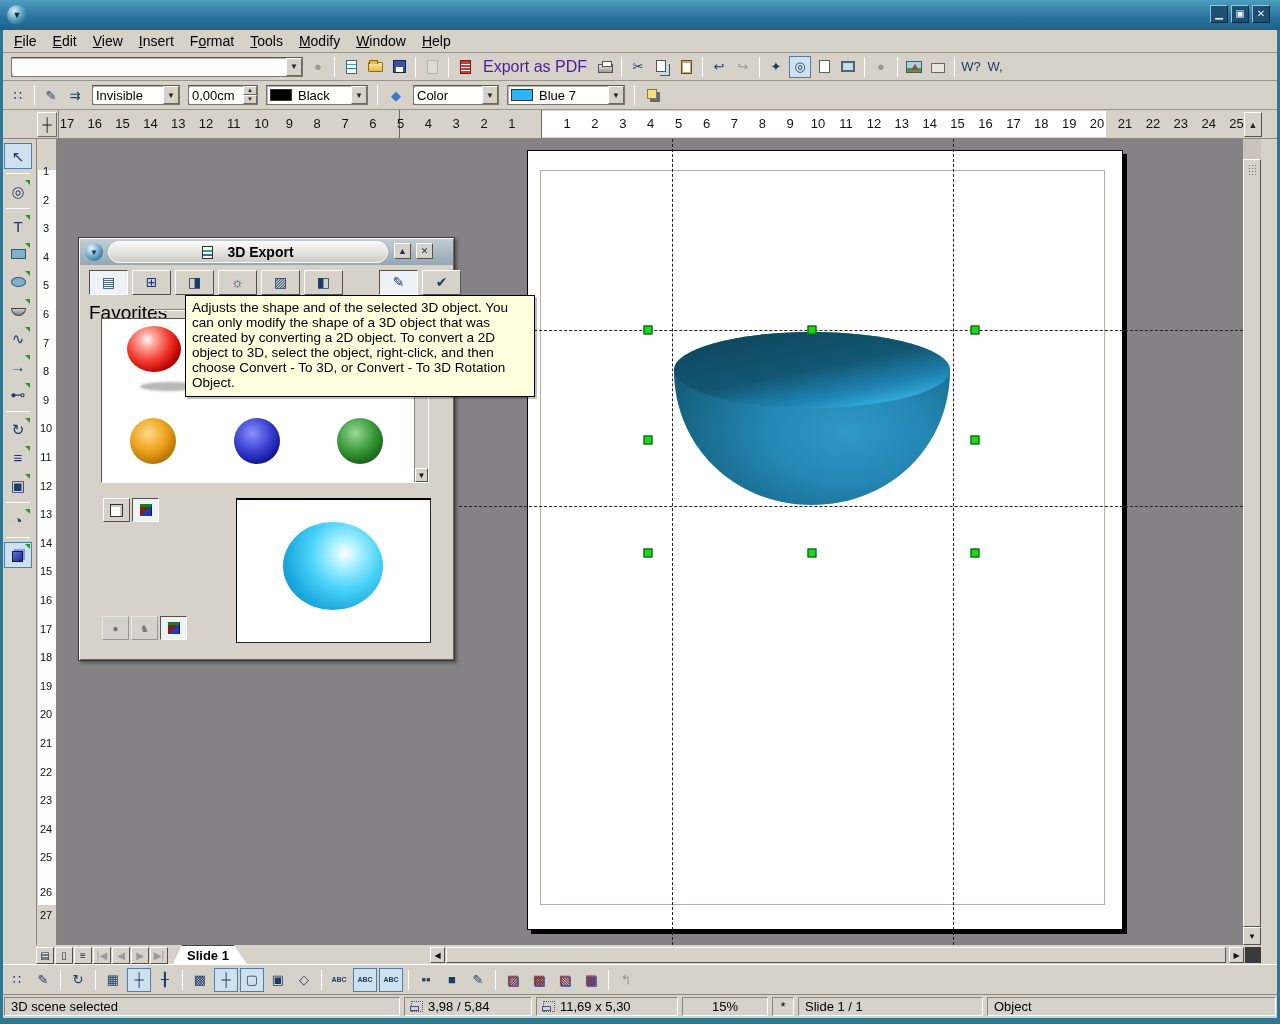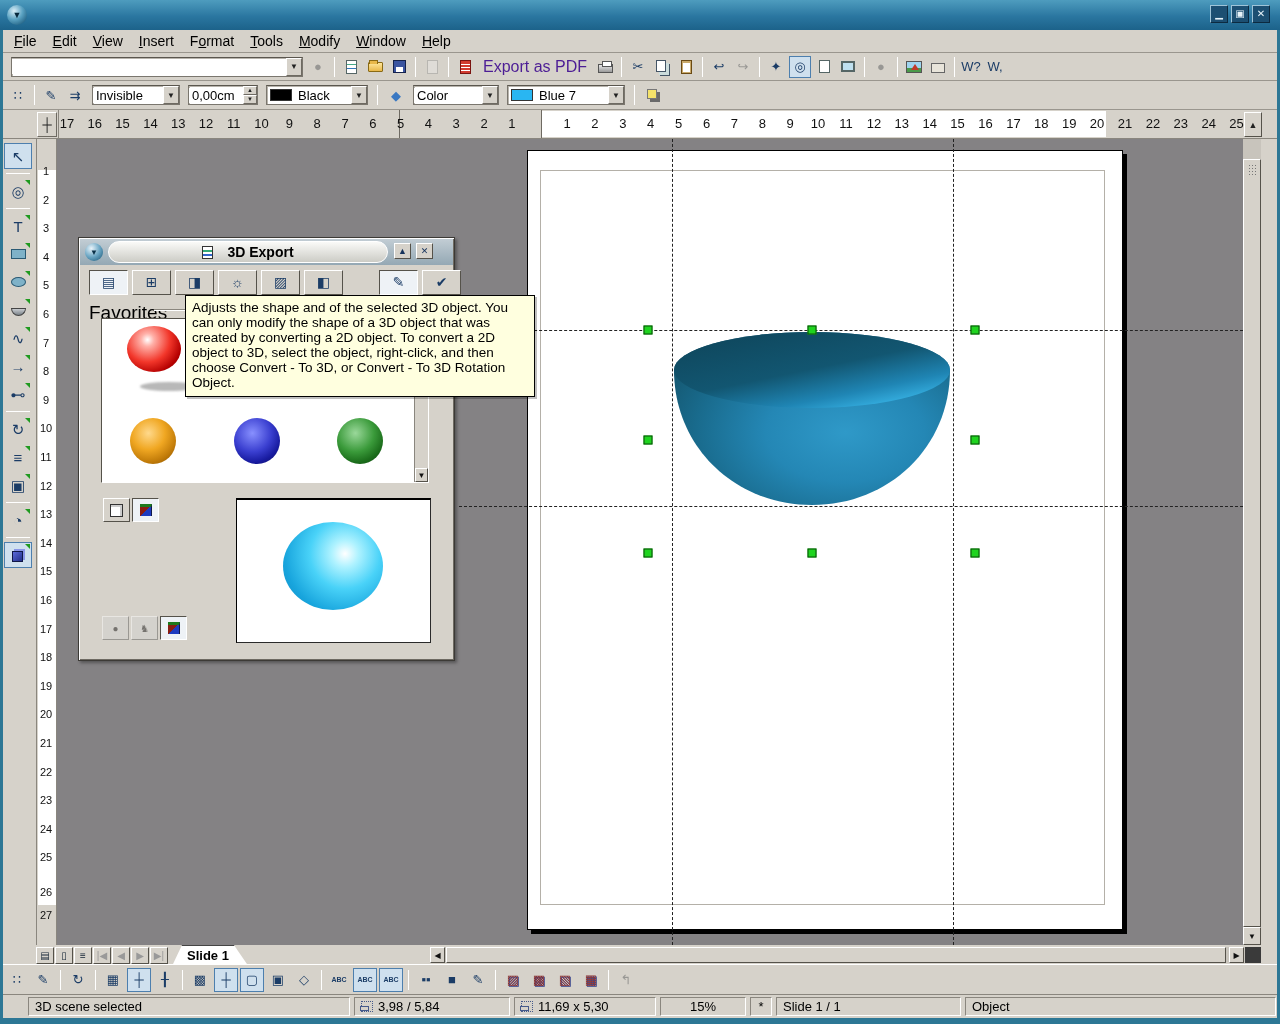--- a/index.html
+++ b/index.html
@@ -721,24 +721,24 @@
       <div class="tbtn">
         <span class="g ph">▦</span>
       </div>
       <div class="sep"></div>
       <div class="tbtn dis">
         <span class="g">↰</span>
       </div>
     </div>
 
   <div class="statusbar">
-    <div class="sf" style="width:322px;margin-left:24px;">
+    <div class="sf" style="width:396px;">
       <span>3D scene selected</span>
     </div>
-    <div class="sf" style="width:156px;">
+    <div class="sf" style="width:128px;">
       <span class="st-ic"></span>
       <span>3,98 / 5,84</span>
     </div>
     <div class="sf" style="width:142px;">
       <span class="st-ic"></span>
       <span>11,69 x 5,30</span>
     </div>
     <div class="sf" style="width:86px;justify-content:center;">
       <span>15%</span>
     </div>

